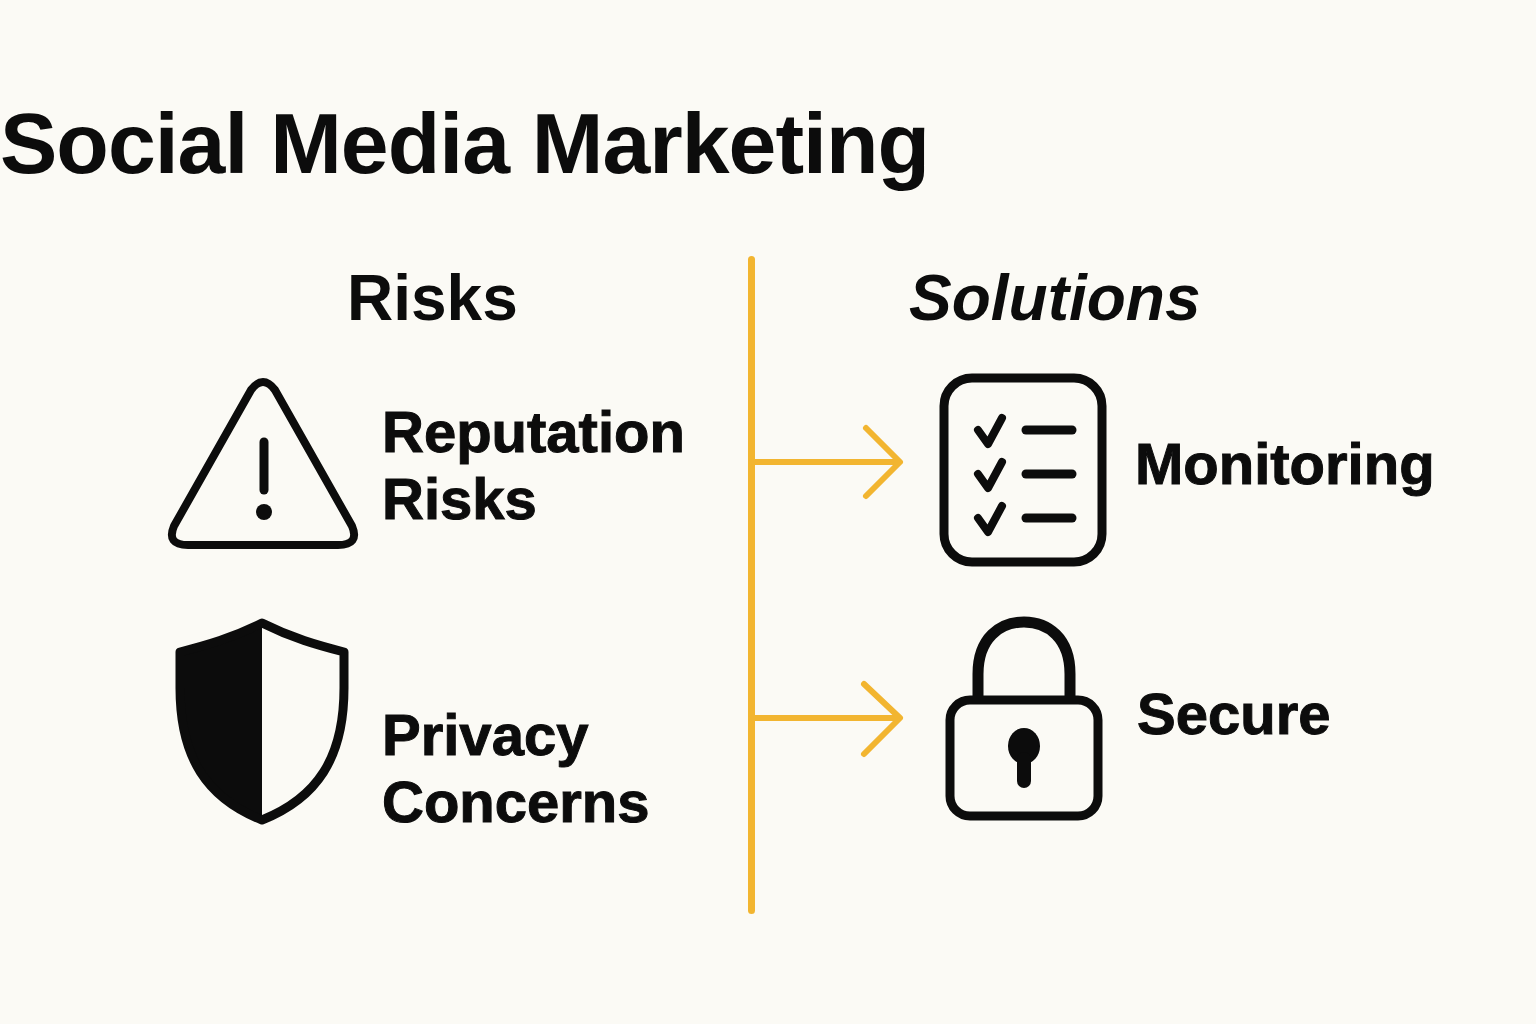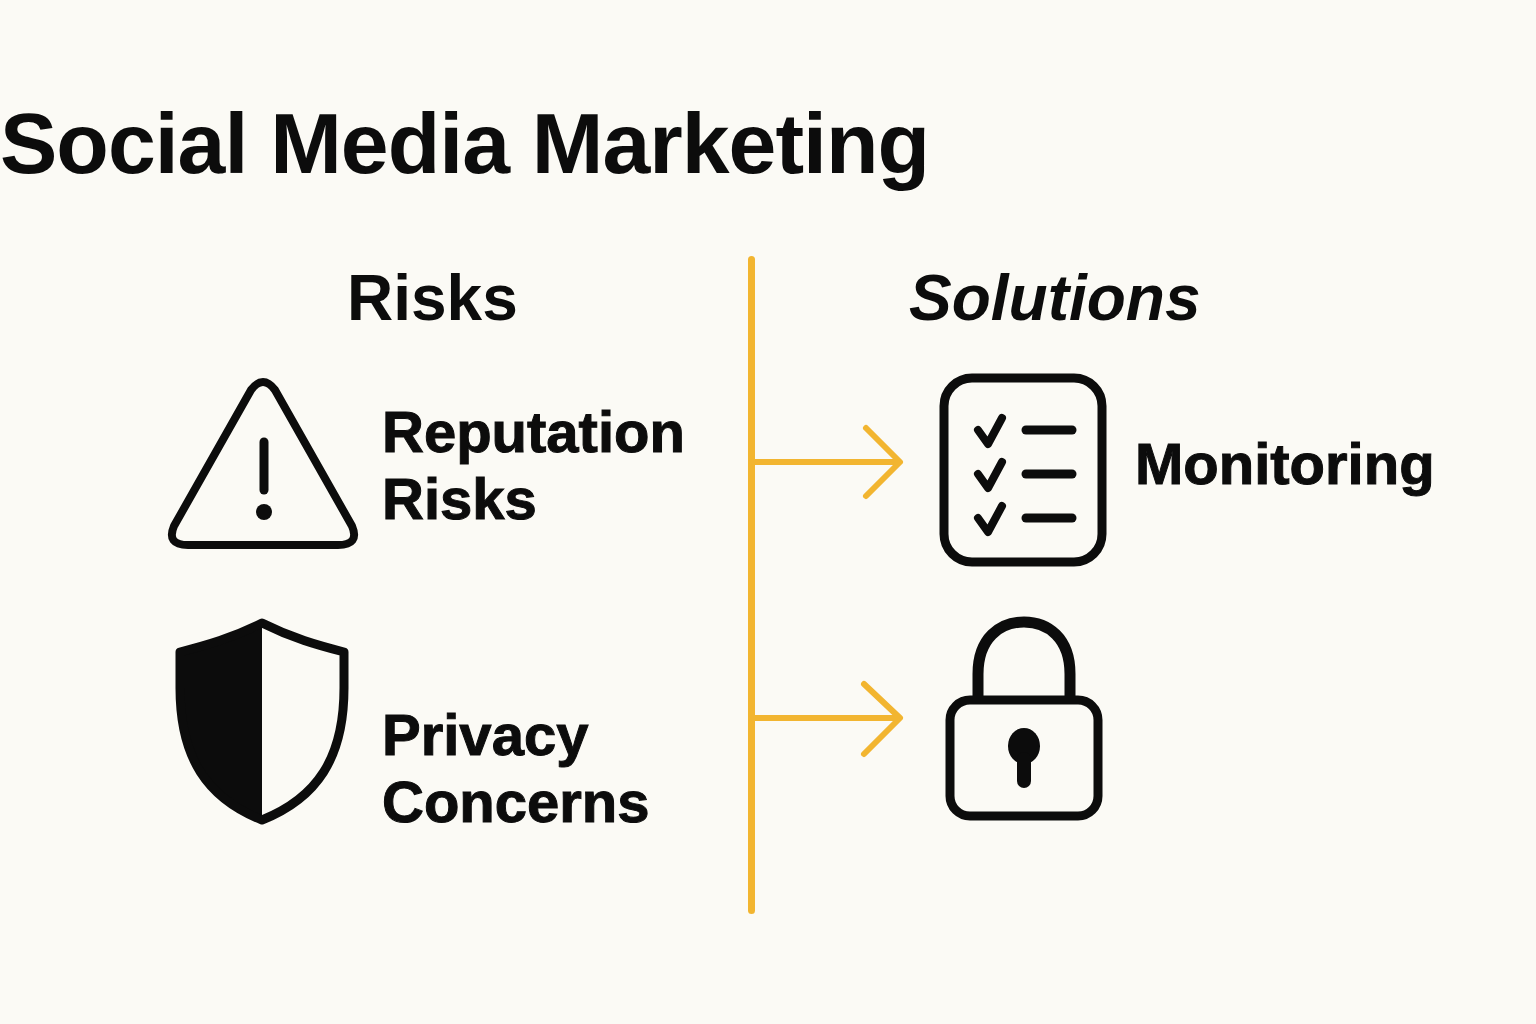--- a/index.html
+++ b/index.html
@@ -91,16 +91,17 @@
   </div>
 
   <div>
     <svg class="abs" style="left:944px; top:616px;" width="160" height="206" viewBox="0 0 160 206">
       <path d="M34,82 L34,58 C34,22 56,6 80,6 C104,6 126,22 126,58 L126,82" fill="none" stroke="#0c0c0c" stroke-width="11"></path>
       <rect x="6" y="84" width="148" height="116" rx="20" ry="20" fill="none" stroke="#0c0c0c" stroke-width="9"></rect>
       <ellipse cx="80" cy="130" rx="16" ry="18" fill="#0c0c0c"></ellipse>
       <rect x="73" y="136" width="14" height="36" rx="7" fill="#0c0c0c"></rect>
     </svg>
     <div class="abs label" style="left:1137px; top:680px;">
+      <div>Secure</div>
     </div>
   </div>
 
 </div>
 
 </body></html>

